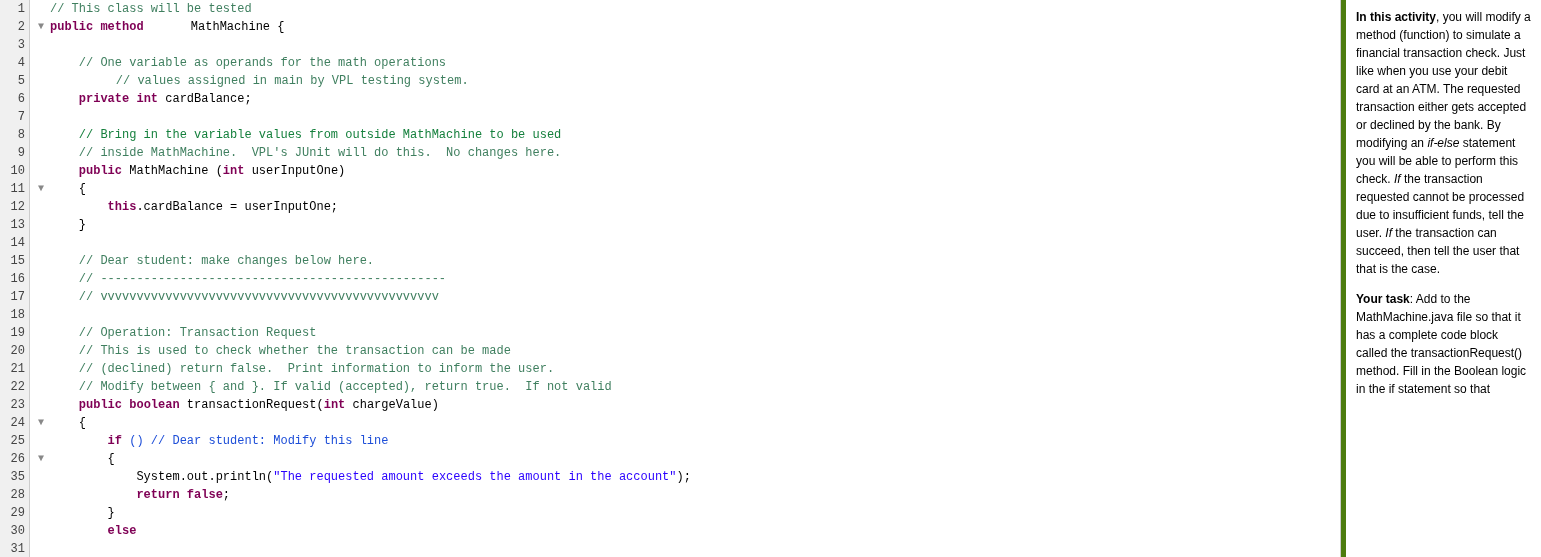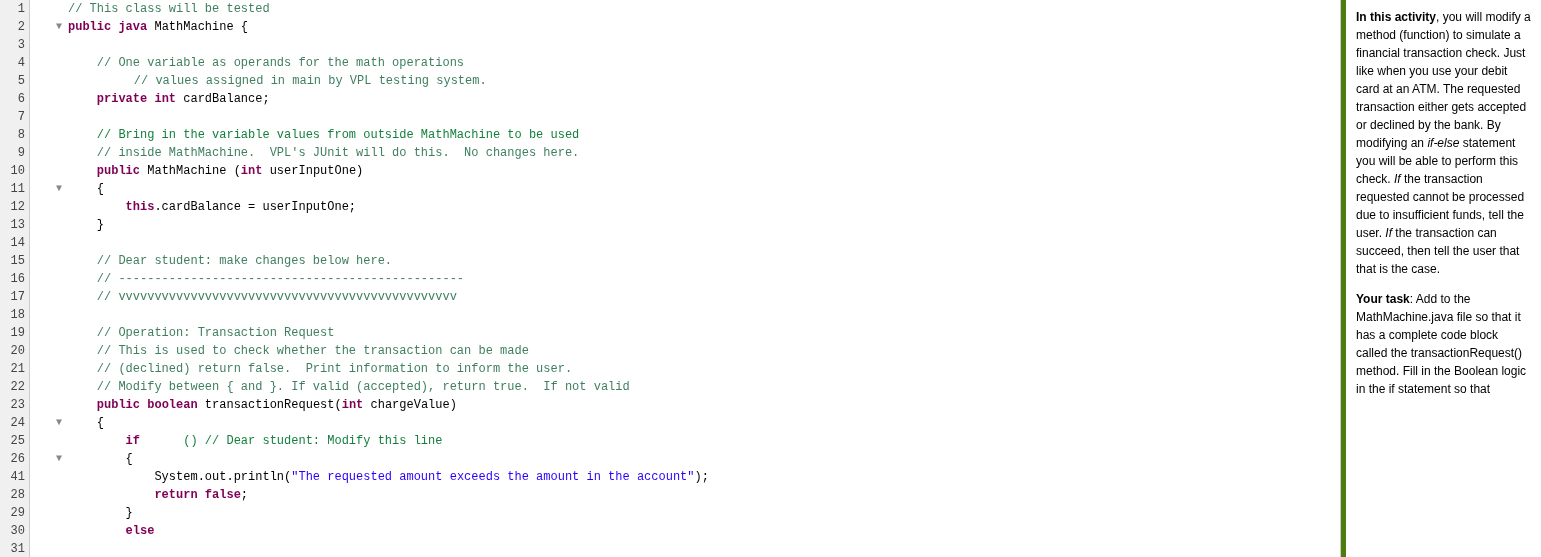--- a/index.html
+++ b/index.html
@@ -59,21 +59,21 @@
       background: #ffffff;
     }
 
     .code-lines {
       min-width: 100%;
     }
 
     .code-line {
       height: 18px;
       line-height: 18px;
-      padding-left: 26px;
+      padding-left: 8px;
       white-space: pre;
       font-size: 12px;
       display: flex;
       align-items: flex-end;
     }
 
     
     .code-content::-webkit-scrollbar {
       width: 8px;
       height: 8px;
@@ -161,31 +161,31 @@
         <div class="line-number">17</div>
         <div class="line-number">18</div>
         <div class="line-number">19</div>
         <div class="line-number">20</div>
         <div class="line-number">21</div>
         <div class="line-number">22</div>
         <div class="line-number">23</div>
         <div class="line-number">24</div>
         <div class="line-number">25</div>
         <div class="line-number">26</div>
-        <div class="line-number">41</div>
+        <div class="line-number">35</div>
         <div class="line-number">28</div>
         <div class="line-number">29</div>
         <div class="line-number">30</div>
         <div class="line-number">31</div>
       </div>
 
     <div class="code-content" id="code-content-col">
       <div class="code-lines" id="code-lines">
       <div class="code-line"><span class="collapse-arrow">  </span><span style="color: rgb(63, 127, 95);">// This class will be tested</span></div>
-          <div class="code-line"><span class="collapse-arrow">▼ </span><span style="color: rgb(127, 0, 85); font-weight: bold;">public</span><span style="color: rgb(0, 0, 0);"> </span><span style="color: rgb(127, 0, 85); font-weight: bold;">java</span><span style="color: rgb(0, 0, 0);"> MathMachine {</span></div>
+          <div class="code-line"><span class="collapse-arrow">▼ </span><span style="color: rgb(127, 0, 85); font-weight: bold;">public</span><span style="color: rgb(0, 0, 0);"> </span><span style="color: rgb(127, 0, 85); font-weight: bold;">method</span><span style="color: rgb(0, 0, 0); margin-left: 40px;"> MathMachine {</span></div>
           <div class="code-line"><span class="collapse-arrow">  </span></div>
           <div class="code-line"><span class="collapse-arrow">  </span><span>    </span><span style="color: rgb(63, 127, 95);">// One variable as operands for the math operations</span></div>
           <div class="code-line"><span class="collapse-arrow">  </span><span>    </span><span style="color: rgb(63, 127, 95); margin-left: 37px;">// values assigned in main by VPL testing system.</span></div>
           <div class="code-line"><span class="collapse-arrow">  </span><span>    </span><span style="color: rgb(127, 0, 85); font-weight: bold;">private</span><span style="color: rgb(0, 0, 0);"> </span><span style="color: rgb(127, 0, 85); font-weight: bold;">int</span><span style="color: rgb(0, 0, 0);"> cardBalance;</span></div>
           <div class="code-line"><span class="collapse-arrow">  </span></div>
           <div class="code-line"><span class="collapse-arrow">  </span><span>    </span><span style="color: #15803d;">// Bring in the variable values from outside MathMachine to be used</span></div>
           <div class="code-line"><span class="collapse-arrow">  </span><span>    </span><span style="color: rgb(63, 127, 95);">// inside MathMachine.  VPL's JUnit will do this.  No changes here.</span></div>
           <div class="code-line"><span class="collapse-arrow">  </span><span>    </span><span style="color: rgb(127, 0, 85); font-weight: bold;">public</span><span style="color: rgb(0, 0, 0);"> MathMachine (</span><span style="color: rgb(127, 0, 85); font-weight: bold;">int</span><span style="color: rgb(0, 0, 0);"> userInputOne)</span></div>
           <div class="code-line"><span class="collapse-arrow">▼ </span><span>    </span><span style="color: rgb(0, 0, 0);">{</span></div>
           <div class="code-line"><span class="collapse-arrow">  </span><span>        </span><span style="color: rgb(127, 0, 85); font-weight: bold;">this</span><span style="color: rgb(0, 0, 0);">.cardBalance = userInputOne;</span></div>
@@ -194,21 +194,21 @@
           <div class="code-line"><span class="collapse-arrow">  </span><span>    </span><span style="color: rgb(63, 127, 95);">// Dear student: make changes below here.</span></div>
           <div class="code-line"><span class="collapse-arrow">  </span><span>    </span><span style="color: rgb(63, 127, 95);">// ------------------------------------------------</span></div>
           <div class="code-line"><span class="collapse-arrow">  </span><span>    </span><span style="color: rgb(63, 127, 95);">// vvvvvvvvvvvvvvvvvvvvvvvvvvvvvvvvvvvvvvvvvvvvvvv</span></div>
           <div class="code-line"><span class="collapse-arrow">  </span></div>
           <div class="code-line"><span class="collapse-arrow">  </span><span>    </span><span style="color: rgb(63, 127, 95);">// Operation: Transaction Request</span></div>
           <div class="code-line"><span class="collapse-arrow">  </span><span>    </span><span style="color: rgb(63, 127, 95);">// This is used to check whether the transaction can be made</span></div>
           <div class="code-line"><span class="collapse-arrow">  </span><span>    </span><span style="color: rgb(63, 127, 95);">// (declined) return false.  Print information to inform the user.</span></div>
           <div class="code-line"><span class="collapse-arrow">  </span><span>    </span><span style="color: rgb(63, 127, 95);">// Modify between { and }. If valid (accepted), return true.  If not valid</span></div>
           <div class="code-line"><span class="collapse-arrow">  </span><span>    </span><span style="color: rgb(127, 0, 85); font-weight: bold;">public</span><span style="color: rgb(0, 0, 0);"> </span><span style="color: rgb(127, 0, 85); font-weight: bold;">boolean</span><span style="color: rgb(0, 0, 0);"> transactionRequest(</span><span style="color: rgb(127, 0, 85); font-weight: bold;">int</span><span style="color: rgb(0, 0, 0);"> chargeValue)</span></div>
           <div class="code-line"><span class="collapse-arrow">▼ </span><span>    </span><span style="color: rgb(0, 0, 0);">{</span></div>
-          <div class="code-line"><span class="collapse-arrow">  </span><span>        </span><span style="color: rgb(127, 0, 85); font-weight: bold;">if</span><span style="color: #15803d; margin-left: 36px;"> () // Dear student: Modify this line</span></div>
+          <div class="code-line"><span class="collapse-arrow">  </span><span>        </span><span style="color: rgb(127, 0, 85); font-weight: bold;">if</span><span style="color: #1d4ed8;"> () // Dear student: Modify this line</span></div>
           <div class="code-line"><span class="collapse-arrow">▼ </span><span>        </span><span style="color: rgb(0, 0, 0);">{</span></div>
           <div class="code-line"><span class="collapse-arrow">  </span><span>            </span><span style="color: rgb(0, 0, 0);">System.out.println(</span><span style="color: rgb(42, 0, 255);">"The requested amount exceeds the amount in the account"</span><span style="color: rgb(0, 0, 0);">);</span></div>
           <div class="code-line"><span class="collapse-arrow">  </span><span>            </span><span style="color: rgb(127, 0, 85); font-weight: bold;">return</span><span style="color: rgb(0, 0, 0);"> </span><span style="color: rgb(127, 0, 85); font-weight: bold;">false</span><span style="color: rgb(0, 0, 0);">;</span></div>
           <div class="code-line"><span class="collapse-arrow">  </span><span>        </span><span style="color: rgb(0, 0, 0);">}</span></div>
           <div class="code-line"><span class="collapse-arrow">  </span><span>        </span><span style="color: rgb(127, 0, 85); font-weight: bold;">else</span></div>
         </div>
     </div>
   </div>
 
   <div class="info-panel">

